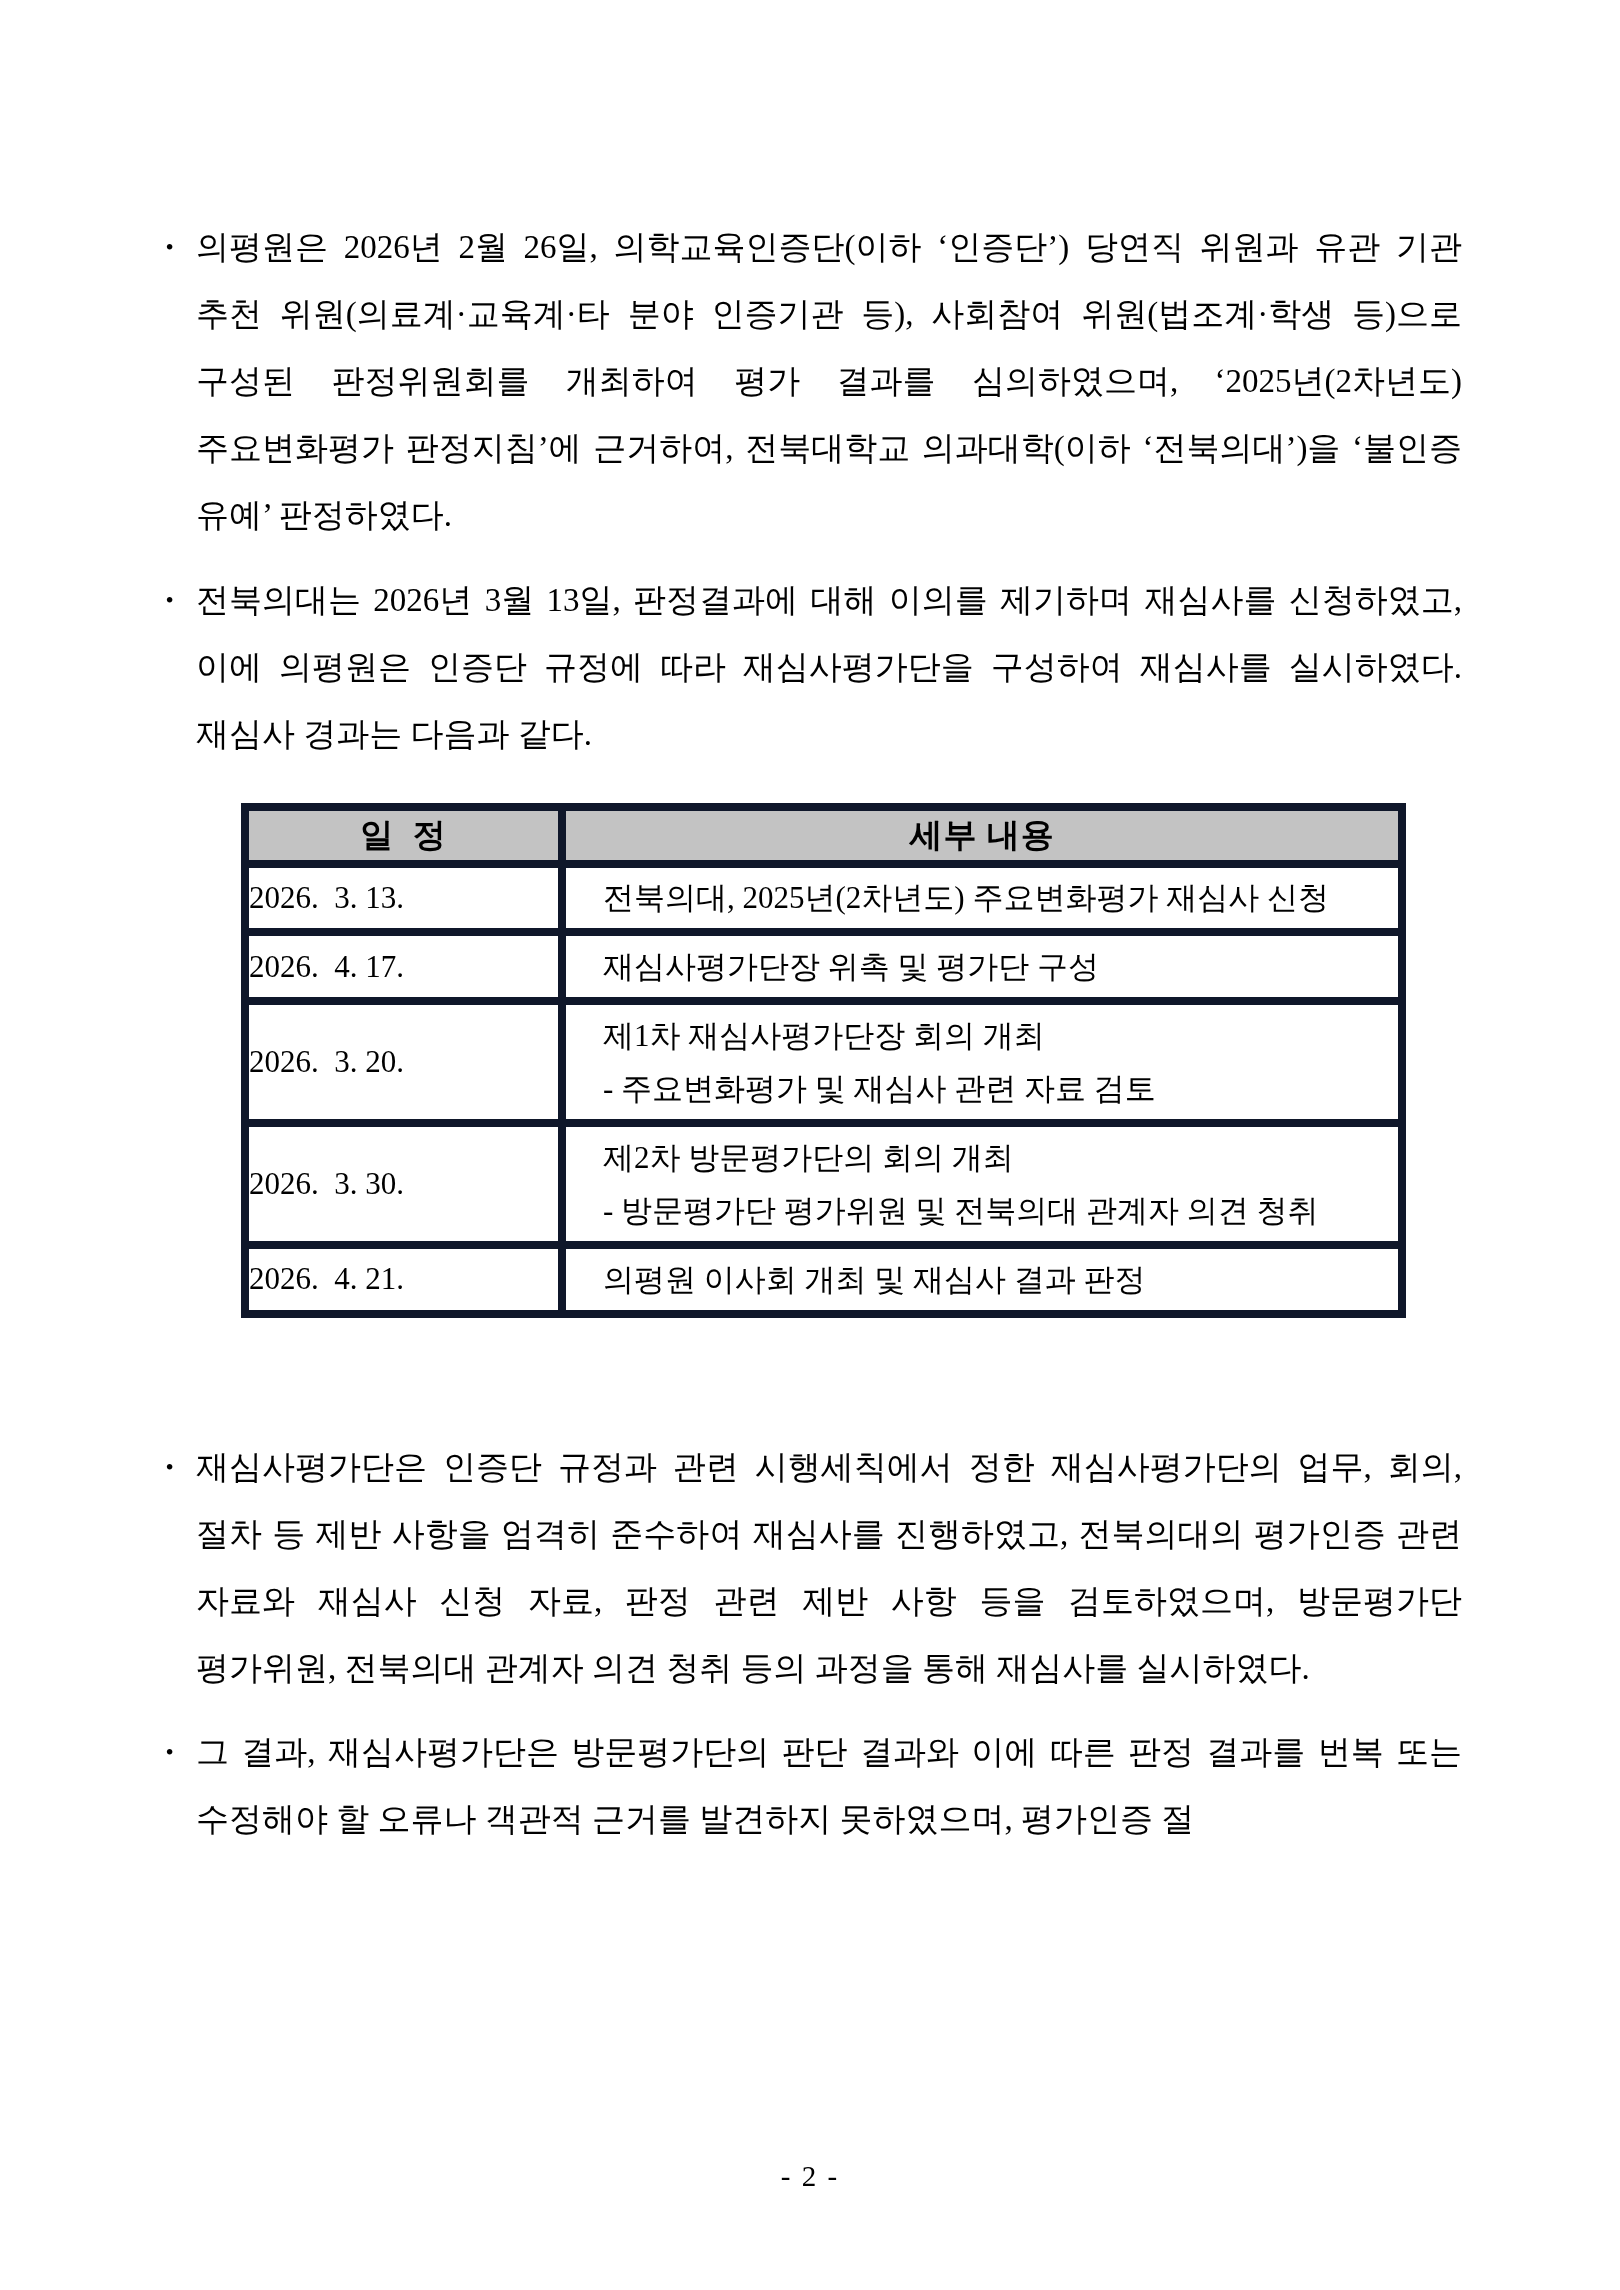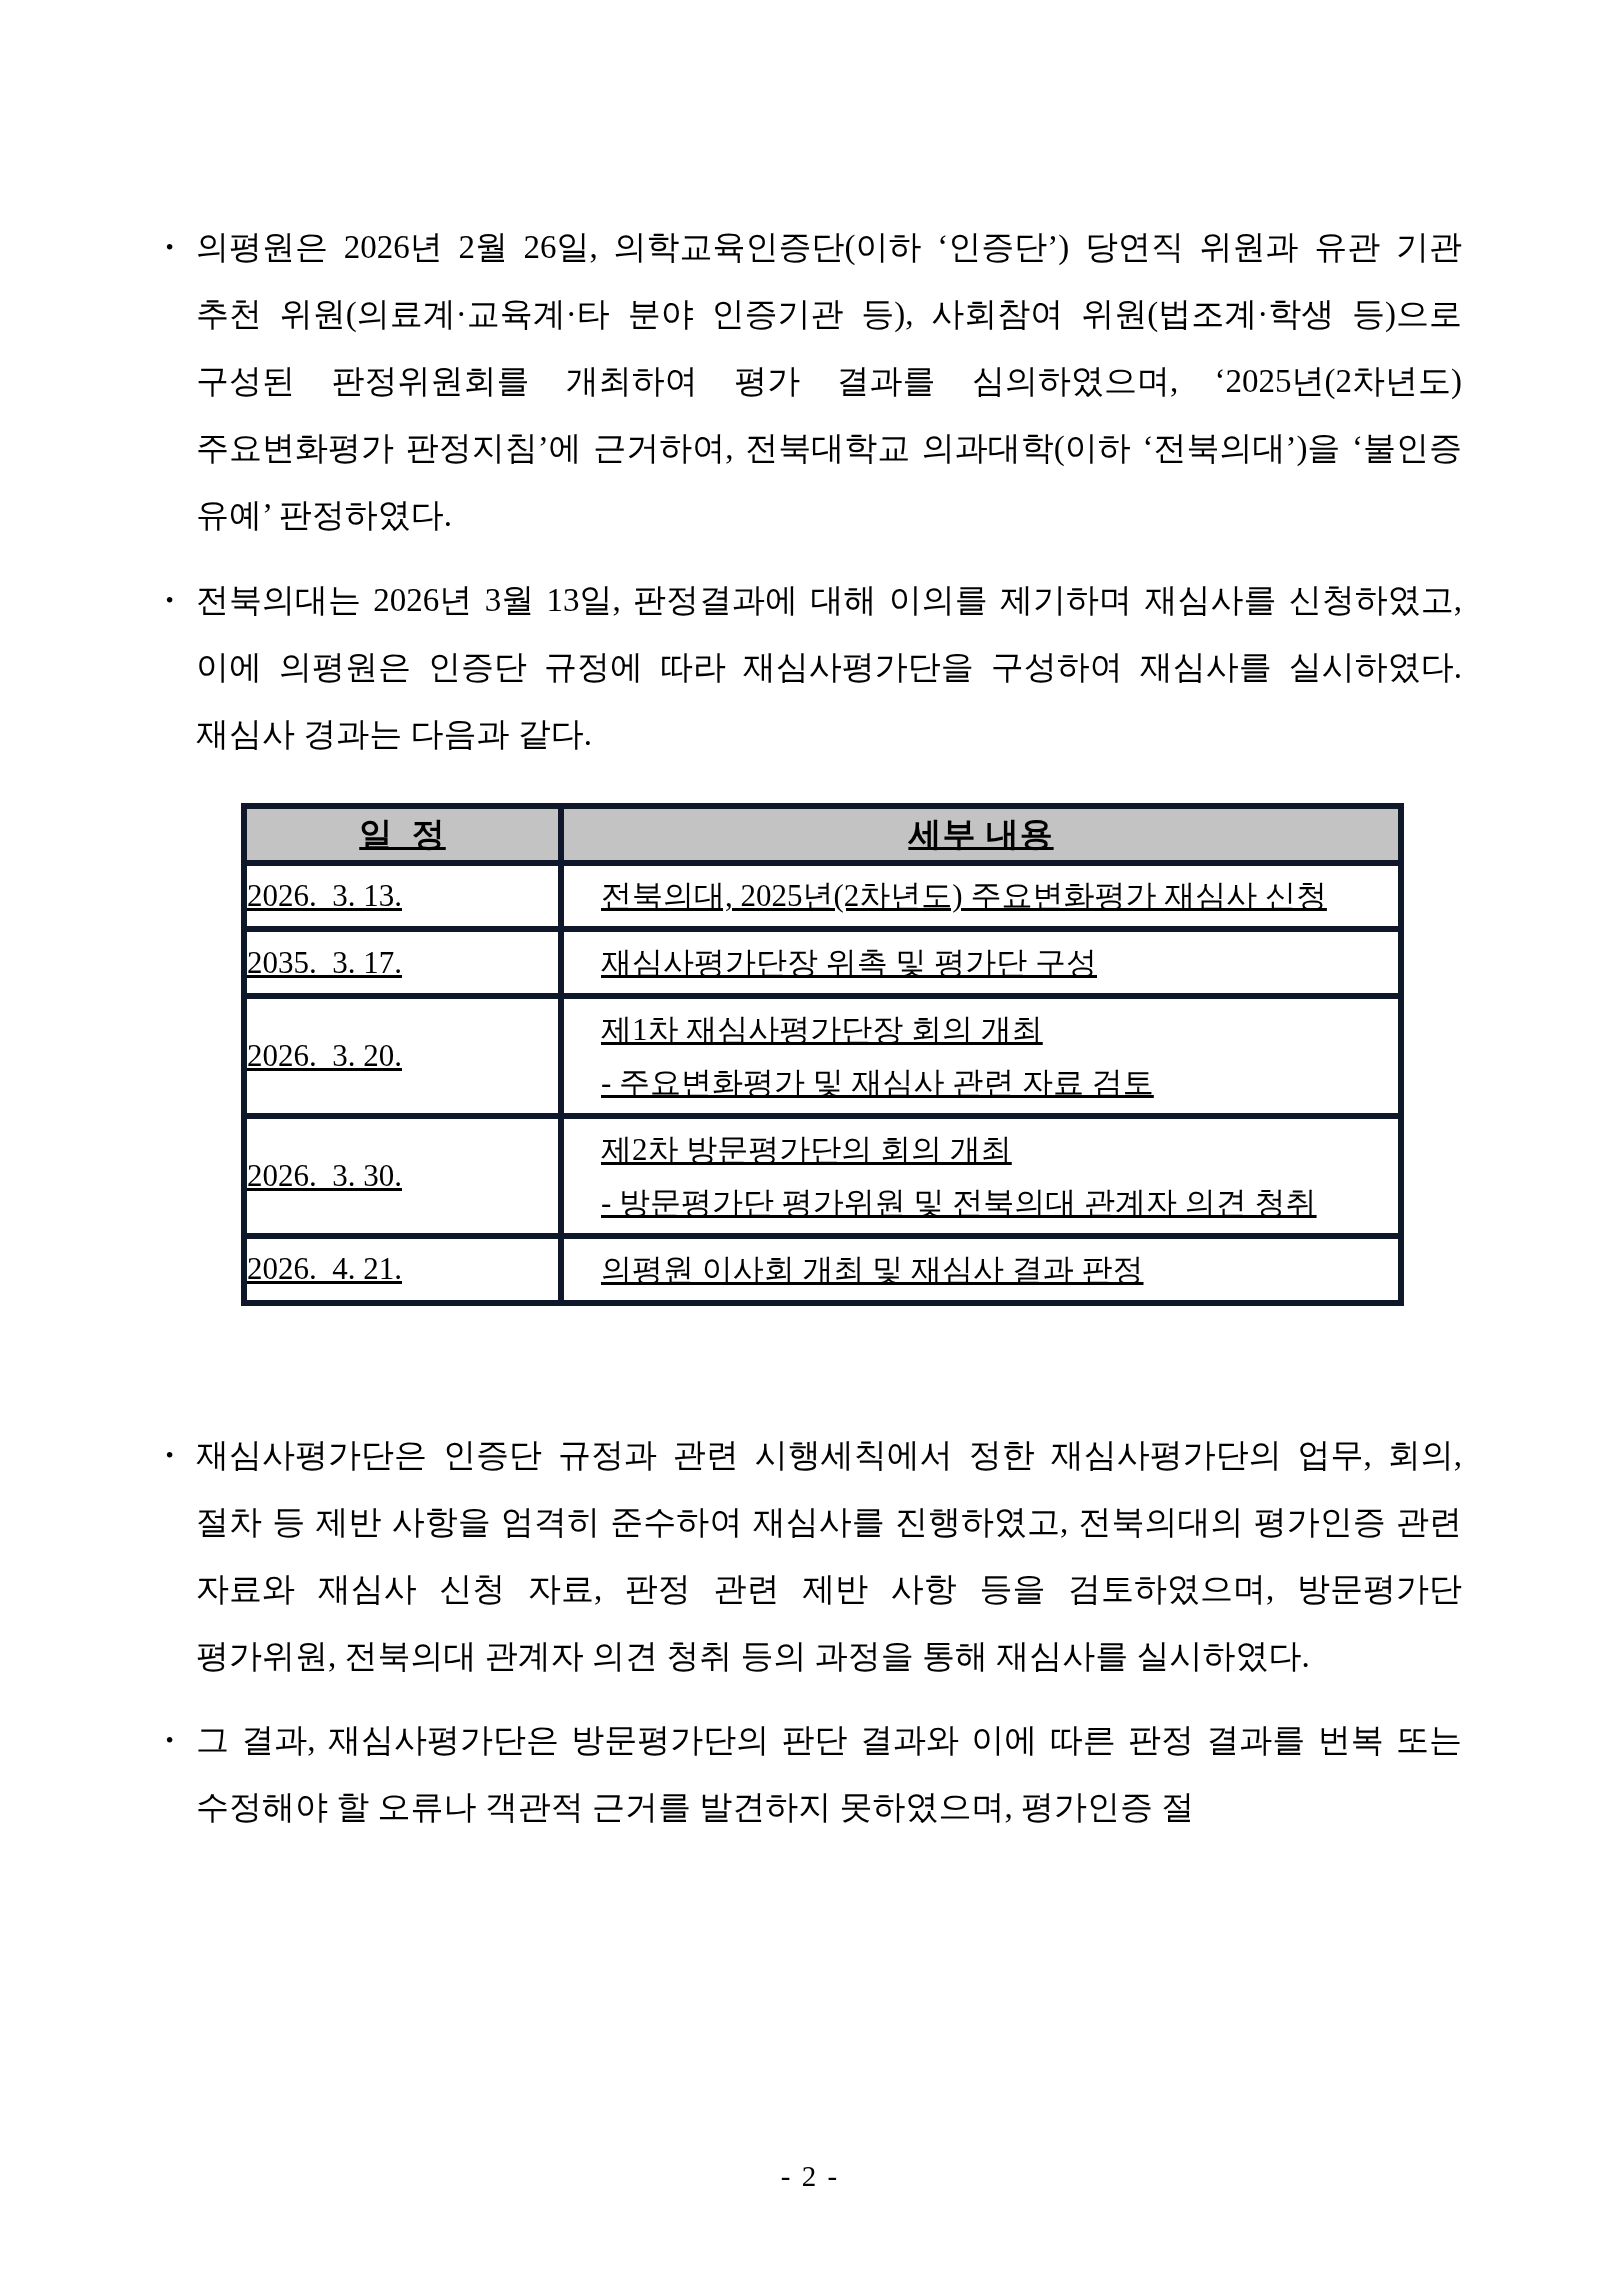--- a/index.html
+++ b/index.html
@@ -40,22 +40,21 @@
   .table-wrap {
     margin: 35px 0 116px 45px;
   }
   table.schedule {
     border-collapse: collapse;
     width: 1157px;
     table-layout: fixed;
   }
   table.schedule th,
   table.schedule td {
-    border: 6px solid #0f172a;
-    text-decoration: underline;
+    border: 8px solid #0f172a;
   }
   table.schedule th {
     background: #c3c3c3;
     height: 57px;
     font-size: 33px;
     font-weight: bold;
     text-align: center;
     white-space: pre;
     letter-spacing: 1px;
   }
@@ -116,21 +115,21 @@
         </thead>
         <tbody>
           <tr>
             <td class="date-cell">2026.  3. 13.</td>
             <td class="details-cell">
               <div class="detail-line">전북의대, 2025년(2차년도) 주요변화평가 재심사 신청</div>
               <div class="detail-line"></div>
             </td>
           </tr>
           <tr>
-            <td class="date-cell">2035.  3. 17.</td>
+            <td class="date-cell">2026.  4. 17.</td>
             <td class="details-cell">
               <div class="detail-line">재심사평가단장 위촉 및 평가단 구성</div>
               <div class="detail-line"></div>
             </td>
           </tr>
           <tr>
             <td class="date-cell">2026.  3. 20.</td>
             <td class="details-cell">
               <div class="detail-line">제1차 재심사평가단장 회의 개최</div>
               <div class="detail-line">- 주요변화평가 및 재심사 관련 자료 검토</div>

